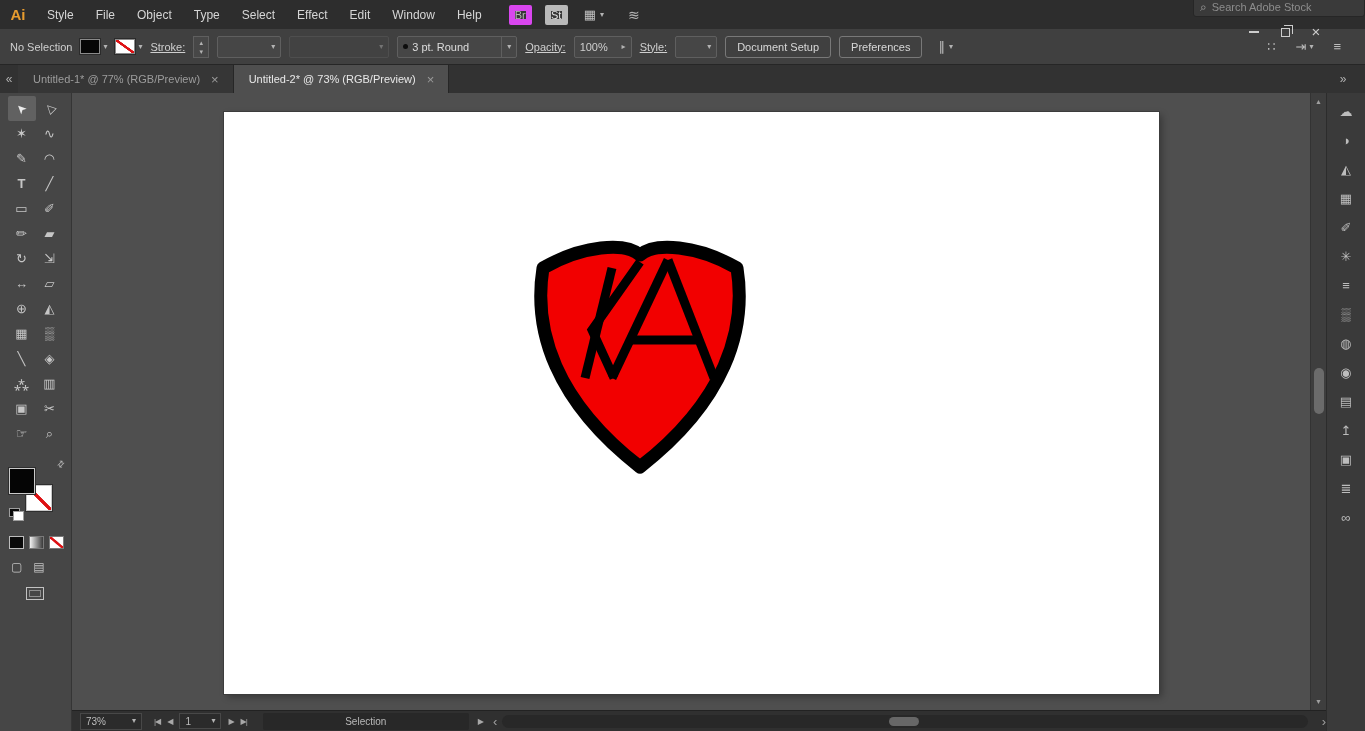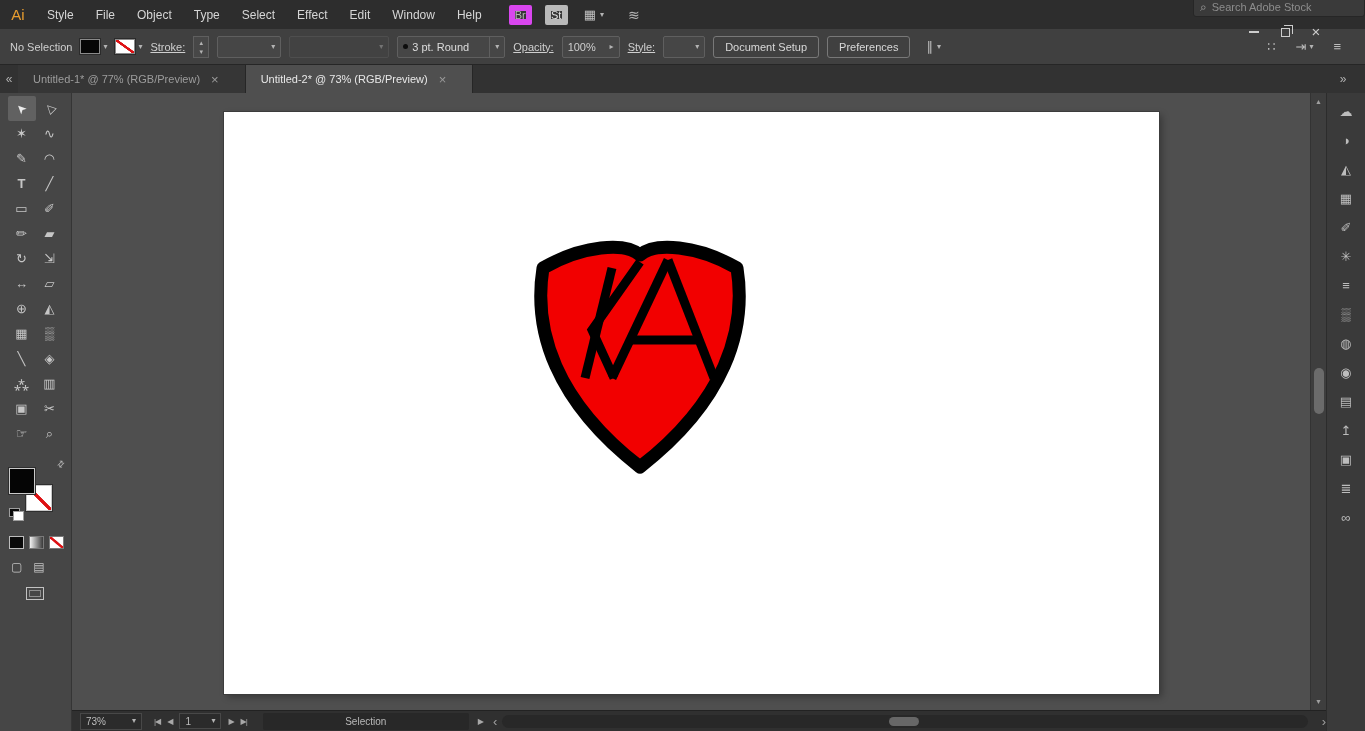--- a/index.html
+++ b/index.html
@@ -1,21 +1,21 @@
 <!DOCTYPE html>
 <html><head>
 <meta charset="utf-8">
 <style>
   *{margin:0;padding:0;box-sizing:border-box;}
   html,body{width:1365px;height:731px;}
   body{position:relative;background:#4f4f4f;font-family:"Liberation Sans",sans-serif;color:#cfcfcf;overflow:hidden;font-size:12px;}
 
   
   .menubar{position:absolute;left:0;top:0;width:1365px;height:29px;background:#2d2d2d;display:flex;align-items:center;z-index:10;}
-  .logo{width:36px;text-align:center;color:#e79c2f;font-weight:normal;font-size:15px;}
+  .logo{width:36px;text-align:center;color:#e79c2f;font-weight:bold;font-size:15px;}
   .menus{display:flex;height:100%;align-items:center;}
   .menu-item{padding:0 11px;height:100%;display:flex;align-items:center;color:#d6d6d6;cursor:default;}
   .badge{width:23px;height:20px;border:6px solid #d946ef;border-radius:2px;display:flex;align-items:center;justify-content:center;font-size:11px;color:#b5b5b5;margin-left:16px;background:#363636;}
   .badge.stock{border-color:#b9b9b9;color:#e0e0e0;margin-left:13px;}
   .arrange{display:flex;align-items:center;gap:4px;margin-left:16px;color:#c0c0c0;font-size:13px;}
   .gpu{margin-left:24px;color:#b5b5b5;font-size:14px;}
   .mb-right{margin-left:auto;display:flex;align-items:center;flex-direction:column;}
   .workspace{display:flex;gap:6px;align-items:center;color:#d6d6d6;margin-right:20px;}
   .search{width:172px;height:20px;background:#3a3a3a;border:1px solid #262626;border-radius:3px;display:flex;align-items:center;padding:0 6px;gap:5px;}
   .search input{background:transparent;border:none;outline:none;color:#cfcfcf;font-size:11px;width:100%;font-family:inherit;}
@@ -35,33 +35,33 @@
   .swatch-combo{display:flex;align-items:center;gap:3px;}
   .swatch{width:20px;height:15px;border:1px solid #8a8a8a;outline:1px solid #2b2b2b;}
   .swatch.fill-black{background:#060606;}
   .swatch.stroke-none{background:linear-gradient(to top right,#ffffff 43%,#dd1114 45%,#dd1114 55%,#ffffff 57%);}
   .stepper{width:16px;height:22px;background:#474747;border:1px solid #5f5f5f;display:flex;flex-direction:column;align-items:center;justify-content:center;gap:2px;}
   .stepper .chev{font-size:7px;}
   .combo{height:22px;background:#464646;border:1px solid #5f5f5f;border-radius:2px;display:flex;align-items:center;padding:0 5px;gap:4px;}
   .combo .chev{margin-left:auto;}
   .w64{width:64px;} .w100{width:100px;} .w56{width:58px;} .w40{width:42px;}
   .combo.disabled{opacity:.45;}
-  .combo.brush{width:108px;color:#dddddd;}
+  .combo.brush{width:120px;color:#dddddd;}
   .combo.brush .chev{border-left:1px solid #5f5f5f;height:100%;display:flex;align-items:center;padding-left:5px;}
   .dot{width:5px;height:5px;background:#0d0d0d;border-radius:50%;flex:none;}
   .cb-btn{height:22px;padding:0 11px;background:transparent;border:1px solid #787878;border-radius:3px;color:#d8d8d8;font-size:11px;font-family:inherit;}
   .align-opt{display:flex;align-items:center;gap:4px;margin-left:8px;color:#c0c0c0;font-size:13px;}
   .cb-right{margin-left:auto;display:flex;align-items:center;gap:20px;padding-right:14px;color:#bdbdbd;font-size:13px;}
   .dockpair{display:flex;align-items:center;gap:3px;}
 
   
   .tabbar{position:absolute;left:0;top:65px;width:1365px;height:28px;background:#323232;display:flex;align-items:stretch;}
   .collapse{width:18px;display:flex;align-items:center;justify-content:center;color:#b0b0b0;font-size:12px;}
   .collapse.right{position:absolute;right:13px;top:0;height:28px;}
-  .tab{display:flex;align-items:center;padding:0 26px 0 15px;gap:11px;color:#9d9d9d;font-size:11px;background:#363636;border-right:1px solid #262626;cursor:default;}
+  .tab{display:flex;align-items:center;padding:0 14px 0 15px;gap:11px;color:#9d9d9d;font-size:11px;background:#363636;border-right:1px solid #262626;cursor:default;}
   .tab.active{background:#4f4f4f;color:#e8e8e8;}
   .tab-close{color:#9a9a9a;font-size:13px;}
 
   
   .toolbar{position:absolute;left:0;top:93px;width:72px;height:638px;background:#464646;border-right:1px solid #353535;z-index:5;}
   .tools-grid{display:grid;grid-template-columns:28px 28px;justify-content:center;padding-top:3px;}
   .tool{height:25px;display:flex;align-items:center;justify-content:center;color:#c6c6c6;font-size:13px;cursor:default;}
   [data-name="tool-selection"]{background:#616161;border-radius:2px;}
   [data-name="tool-selection"] .glyph,[data-name="tool-direct-selection"] .glyph{display:inline-block;transform:rotate(-135deg);font-size:12px;}
   [data-name="tool-selection"] .glyph{color:#ececec;}

